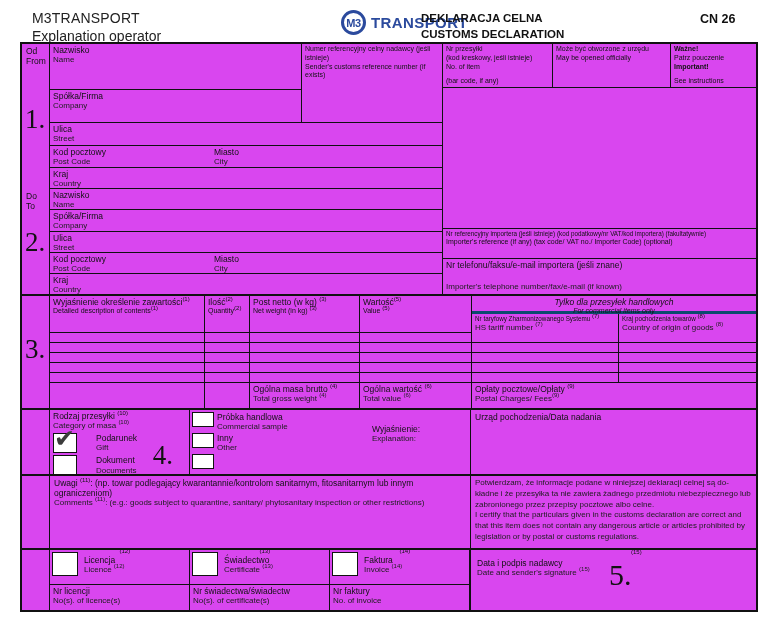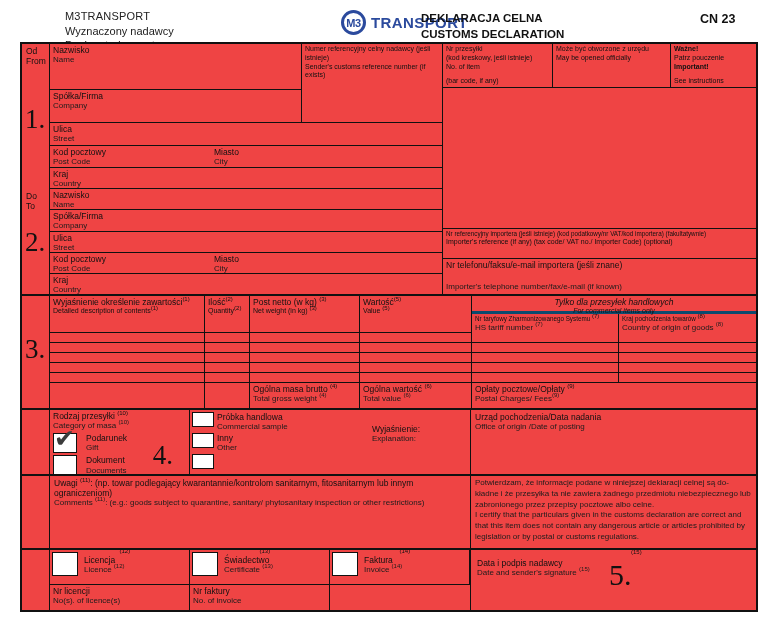--- a/index.html
+++ b/index.html
@@ -14,32 +14,32 @@
   .pl { font-size:8.5px; line-height:1.2; }
   .en { font-size:8px; line-height:1.25; color:#1c1c1c; }
   .sm { font-size:7px; line-height:1.25; }
   .tiny { font-size:6.3px; line-height:1.2; }
   sup { font-size:6px; line-height:0; }
   .b { font-weight:bold; }
   .it { font-style:italic; }
 
   
   .topband { position:absolute; left:0; top:0; width:768px; height:42px; background:#fff; }
-  .operator { position:absolute; left:65px; top:9px; font-size:11px; line-height:1.32; color:#222; }
+  .operator { position:absolute; left:32px; top:9px; font-size:14px; line-height:1.32; color:#222; }
   .operator .brandline { letter-spacing:.2px; }
   .logo { position:absolute; left:341px; top:10px; display:flex; align-items:center; }
   .logo-circle { width:25px; height:25px; border:3px solid #2b4a9d; border-radius:50%;
     display:flex; align-items:center; justify-content:center;
     color:#2b4a9d; font-weight:bold; font-size:11px; letter-spacing:-.5px; }
   .logo-word { margin-left:5px; color:#2b4a9d; font-weight:bold; font-size:15px; letter-spacing:.4px; }
   .decl-title { position:absolute; left:421px; top:11px; font-weight:bold; font-size:11.5px; line-height:1.35; }
   .cn { position:absolute; left:700px; top:12px; font-weight:bold; font-size:12.5px; }
 
   
-  .form { position:absolute; left:20px; top:42px; width:738px; height:570px; border:2px solid #111; background:#ef4444; }
+  .form { position:absolute; left:20px; top:42px; width:738px; height:570px; border:2px solid #111; background:#d946ef; }
 
   .cell { border-right:1px solid #111; border-bottom:1px solid #111; padding:1px 3px; overflow:hidden; position:relative; }
   .noR { border-right:none; }
   .noB { border-bottom:none; }
   .strip { width:28px; border-right:1px solid #111; position:relative; padding:2px 0 0 4px; flex:none; }
   .bignum { font-family:"Liberation Serif", serif; font-size:27px; color:#111; }
   .strip .bignum { position:absolute; left:3px; }
 
   .topblock { height:252px; border-bottom:2px solid #111; }
   .leftcol { flex:1; }
@@ -59,21 +59,21 @@
   .band { border-bottom:3px solid #0c4a6e; text-align:center; padding-top:1px; }
 
   
   .sec4 { height:66px; border-bottom:2px solid #111; }
   .rodzaj { width:140px; flex:none; border-right:1px solid #111; padding:1px 3px; position:relative; }
   .opt { display:flex; margin-top:2px; }
   .chk { width:24px; height:20px; border:1px solid #111; background:#fff; flex:none; position:relative; }
   .chk.mid { width:22px; height:15px; margin:2px 0 4px 2px; }
   .chk.docbox { width:26px; height:24px; margin:2px 0 0 2px; }
   .checkmark { position:absolute; top:-10px; left:0px; font-size:25px; color:#3c3c3c; }
-  .optlbl { margin-left:9px; }
+  .optlbl { margin-left:19px; }
   .midcol { width:27px; flex:none; }
   .midlabels { width:152px; flex:none; padding-top:2px; }
   .midlabels .pair { height:21px; }
   .explain { flex:1; padding:14px 3px; }
   .rbox { width:286px; flex:none; border-left:1px solid #111; padding:2px 4px; }
   .num4 { position:absolute; right:16px; bottom:3px; }
 
   
   .uwagi { height:74px; border-bottom:2px solid #111; }
   .uwagibox { flex:1; padding:2px 4px; }
@@ -89,32 +89,32 @@
   .sigbox { width:286px; flex:none; border-left:1px solid #111; position:relative; padding:8px 6px 0 6px; }
   .sig15 { position:absolute; left:160px; top:2px; }
   .num5 { position:absolute; left:138px; top:8px; font-size:30px; }
 </style>
 </head>
 <body>
 
 <div class="topband">
   <div class="operator">
     <div class="brandline">M3TRANSPORT</div>
-    <div>Wyznaczony nadawcy</div>
+    <div>Explanation operator</div>
     <div>Designated operator</div>
   </div>
   <div class="logo">
     <div class="logo-circle">M3</div>
     <div class="logo-word">TRANSPORT</div>
   </div>
   <div class="decl-title">
     <div>DEKLARACJA CELNA</div>
     <div>CUSTOMS DECLARATION</div>
   </div>
-  <div class="cn">CN 23</div>
+  <div class="cn">CN 26</div>
 </div>
 
 <div class="form col">
 
   <div class="row topblock">
 
     <div class="col leftcol">
 
       <div class="row" style="height:145px">
         <div class="strip">
@@ -370,21 +370,20 @@
         <div class="pl">Inny</div>
         <div class="en">Other</div>
       </div>
     </div>
     <div class="explain">
       <div class="pl">Wyjaśnienie:</div>
       <div class="en">Explanation:</div>
     </div>
     <div class="rbox">
       <div class="pl">Urząd pochodzenia/Data nadania</div>
-      <div class="en">Office of origin /Date of posting</div>
     </div>
   </div>
 
   <div class="row uwagi">
     <div class="strip"></div>
     <div class="uwagibox">
       <div class="pl"><span>Uwagi</span> <sup>(11)</sup><span>: (np. towar podlegający kwarantannie/kontrolom sanitarnym, fitosanitarnym lub innym ograniczeniom)</span></div>
       <div class="en"><span>Comments</span> <sup>(11)</sup><span>: (e.g.: goods subject to quarantine, sanitary/ phytosanitary inspection or other restrictions)</span></div>
     </div>
     <div class="rbox">
@@ -421,20 +420,24 @@
             <div class="en"><span>Invoice</span> <sup>(14)</sup></div>
           </div>
         </div>
       </div>
       <div class="row h27">
         <div class="cell w140 noB">
           <div class="pl">Nr licencji</div>
           <div class="en">No(s). of licence(s)</div>
         </div>
         <div class="cell w140 noB">
+          <div class="pl">Nr świadectwa/świadectw</div>
+          <div class="en">No(s). of certificate(s)</div>
+        </div>
+        <div class="cell w140 noB">
           <div class="pl">Nr faktury</div>
           <div class="en">No. of invoice</div>
         </div>
       </div>
     </div>
     <div class="sigbox">
       <sup class="sig15">(15)</sup>
       <div class="pl">Data i podpis nadawcy</div>
       <div class="en"><span>Date and sender's signature</span> <sup>(15)</sup></div>
       <div class="bignum num5">5.</div>

